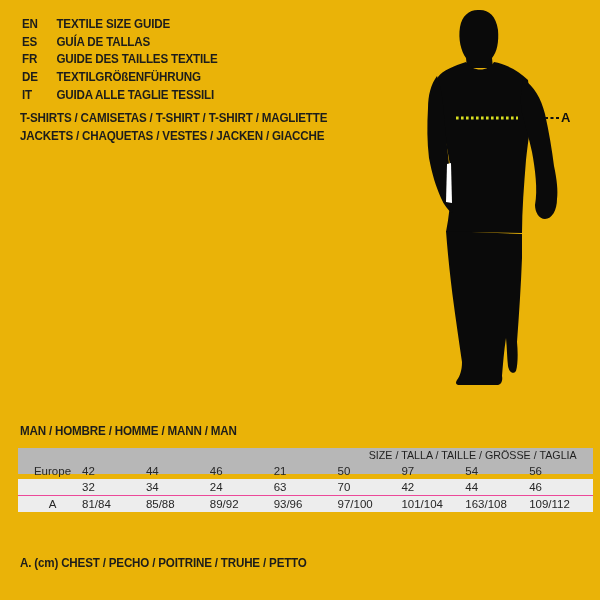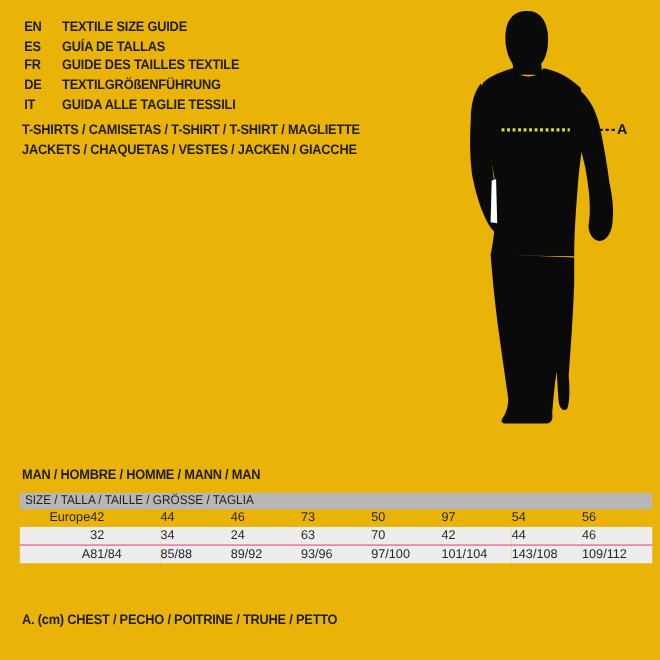--- a/index.html
+++ b/index.html
@@ -25,32 +25,32 @@
   .measure-label{
     position:absolute;left:561px;top:110px;font-weight:700;font-size:13px;
     line-height:15px;color:#111;
   }
 
   
   .section-title{position:absolute;left:20px;top:424px;font-weight:700;font-size:12.5px;letter-spacing:-0.2px;white-space:nowrap;}
 
   
   .table-header{
-    position:absolute;left:18px;top:448px;width:575px;height:15px;
+    position:absolute;left:18px;top:448px;width:575px;height:26px;
     background:var(--header-bg,#b7b7b7);box-sizing:border-box;
-    font-size:11.5px;line-height:15px;color:#1f1f1f;
+    font-size:11.5px;line-height:15px;color:#1f1f1f;text-align:right;
   }
   .table-header span{display:inline-block;padding-left:5px;white-space:nowrap;}
   .size-table{
     position:absolute;left:18px;top:463px;width:575px;
     border-collapse:collapse;table-layout:fixed;
     font-size:11.5px;color:#262626;
   }
   .size-table td{height:16px;line-height:16px;padding:0;text-align:left;white-space:nowrap;}
-  .size-table td.row-label{text-align:right;padding-left:5px;}
+  .size-table td.row-label{text-align:center;padding-left:5px;}
   .size-table tr:nth-child(2) td,
   .size-table tr:nth-child(3) td{background:var(--row-alt-bg,#ededed);}
   .size-table tr:nth-child(3) td{border-top:1px solid #ec4899;}
 
   
   .footnote{position:absolute;left:20px;top:556px;font-weight:700;font-size:12.5px;letter-spacing:-0.2px;white-space:nowrap;}
 </style>
 </head>
 <body>
 
@@ -123,21 +123,21 @@
         <col>
         <col>
         <col>
     </colgroup>
     <tbody>
         <tr>
           <td class="row-label">Europe</td>
           <td>42</td>
           <td>44</td>
           <td>46</td>
-          <td>73</td>
+          <td>21</td>
           <td>50</td>
           <td>97</td>
           <td>54</td>
           <td>56</td>
         </tr>
         <tr>
           <td class="row-label"></td>
           <td>32</td>
           <td>34</td>
           <td>24</td>
@@ -148,21 +148,21 @@
           <td>46</td>
         </tr>
         <tr>
           <td class="row-label">A</td>
           <td>81/84</td>
           <td>85/88</td>
           <td>89/92</td>
           <td>93/96</td>
           <td>97/100</td>
           <td>101/104</td>
-          <td>143/108</td>
+          <td>163/108</td>
           <td>109/112</td>
         </tr>
       </tbody>
   </table>
 
   <div class="footnote condensed">A. (cm) CHEST / PECHO / POITRINE / TRUHE / PETTO</div>
 
 </div>
 
 </body></html>

